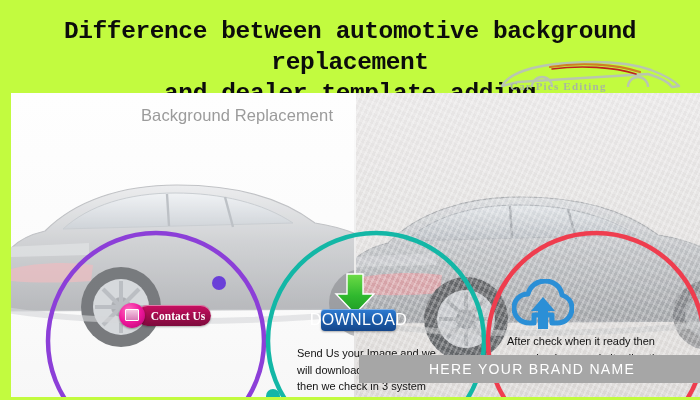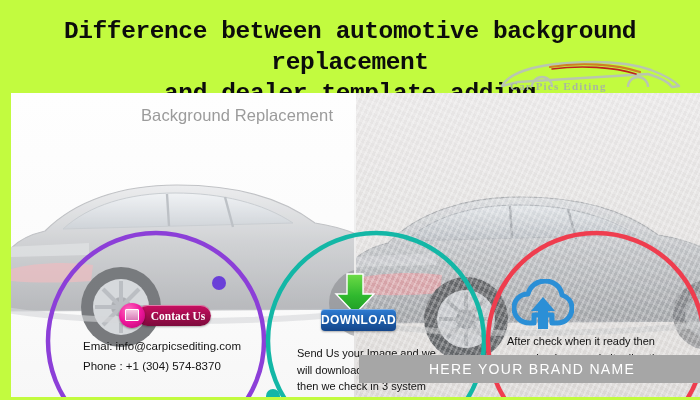--- a/index.html
+++ b/index.html
@@ -126,21 +126,21 @@
   
   .dl-arrow{position:absolute;left:322px;top:179px;width:44px;height:44px;z-index:12;}
   .dl-btn{
     position:absolute;left:310px;top:216px;width:75px;height:22px;z-index:12;
     border-radius:4px;
     background:linear-gradient(180deg,#2f7dd4 0%,#1d5fae 48%,#15468a 100%);
     box-shadow:inset 0 1px 0 rgba(255,255,255,.4),0 1px 2px rgba(0,0,0,.3);
     display:flex;align-items:center;justify-content:center;
   }
   .dl-btn span{
-    font-family:"Liberation Sans",sans-serif;font-size:12px;font-weight:700;
+    font-family:"Liberation Sans",sans-serif;font-size:16px;font-weight:400;
     color:#ffffff;letter-spacing:.4px;white-space:nowrap;
   }
 
   
   .mid-text{
     position:absolute;left:286px;top:252px;width:140px;z-index:12;
     font-family:"Liberation Sans",sans-serif;font-size:11px;
     color:#121212;line-height:16.5px;
   }
 
@@ -277,24 +277,20 @@
 
     <div class="contact-btn">
       <div class="contact-pill">
         <span>Contact Us</span>
       </div>
       <div class="contact-badge">
           <i></i>
         </div>
     </div>
 
-    <div class="contact-info">
-      <div>Emai: info@carpicsediting.com</div>
-      <div>Phone : +1 (304) 574-8370</div>
-    </div>
 
     <svg class="dl-arrow" viewBox="0 0 44 44">
       <defs>
         <linearGradient id="arrG" x1="0" y1="0" x2="0" y2="1">
           <stop offset="0%" stop-color="#6ddb46"></stop>
           <stop offset="55%" stop-color="#2fb82e"></stop>
           <stop offset="100%" stop-color="#1f9a25"></stop>
         </linearGradient>
       </defs>
       <path d="M14 2 L30 2 L30 22 L41 22 L22 42 L3 22 L14 22 Z" fill="url(#arrG)" stroke="#ffffff" stroke-width="1.4"></path>

